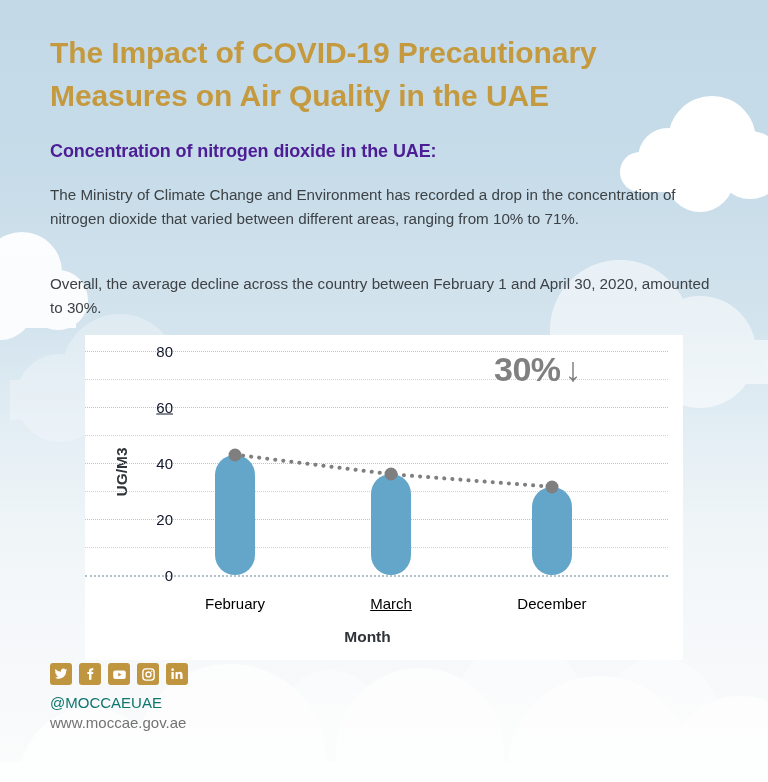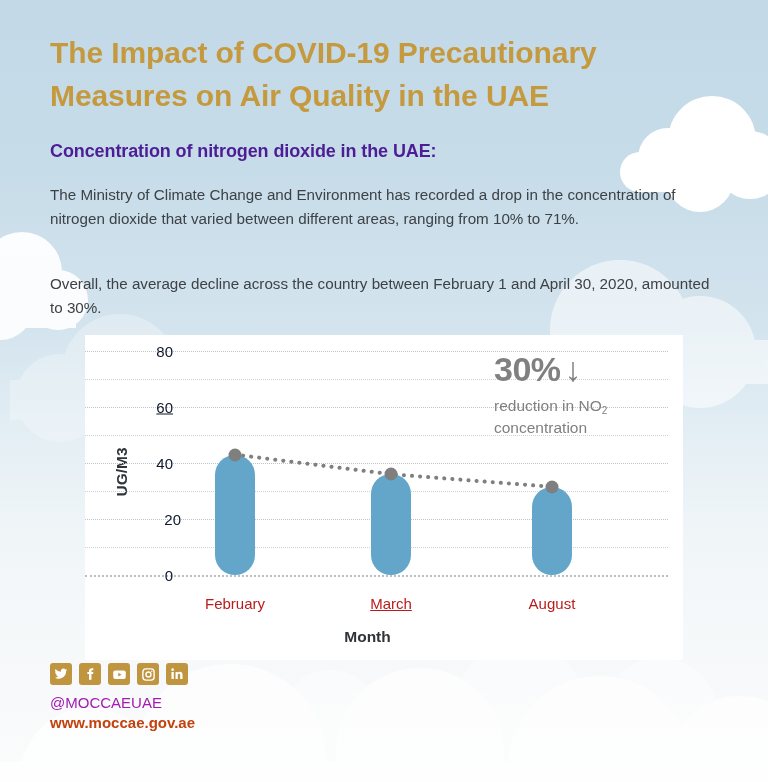--- a/index.html
+++ b/index.html
@@ -70,21 +70,21 @@
     border-radius:20px;
   }
   .dot {
     position:absolute; width:13px; height:13px;
     border-radius:50%; background:#7f7f7f;
     transform:translate(-50%,-50%);
   }
 
   .xtick {
     position:absolute; top:595px; width:120px;
-    text-align:center; font-size:15px; color:#b91c1c;
+    text-align:center; font-size:15px; color:#000000;
     transform:translateX(-50%);
   }
   .xaxis-title {
     position:absolute; top:628px; left:0; width:735px;
     text-align:center; font-size:15.5px; font-weight:bold; color:#2f3438;
   }
 
   .callout { position:absolute; left:494px; top:352px; }
   .callout .big {
     font-size:34px; font-weight:bold; color:#808080;
@@ -97,25 +97,25 @@
   .callout .sub sub { font-size:10px; vertical-align:baseline; position:relative; top:3px; }
 
   
   .social { position:absolute; left:50px; top:663px; display:flex; gap:7px; }
   .social .ico {
     width:22px; height:22px; background:#bf9540;
     border-radius:3px; display:flex; align-items:center; justify-content:center;
   }
   .handle {
     position:absolute; left:50px; top:694px;
-    font-size:15px; color:#a21caf;
+    font-size:15px; color:#0f766e;
   }
   .site {
     position:absolute; left:50px; top:714px;
-    font-size:15px; color:#c2410c;font-weight:bold;
+    font-size:15px; color:#737373;
   }
 </style>
 </head>
 <body>
 
 <svg id="clouds" width="768" height="782" viewBox="0 0 768 782">
   <g fill="#ffffff">
     <circle cx="712" cy="140" r="44"></circle>
     <circle cx="668" cy="158" r="30"></circle>
     <circle cx="750" cy="165" r="34"></circle>
@@ -182,42 +182,38 @@
       <svg width="583" height="224" style="position: absolute; left: 0px; top: 0px;">
         <polyline points="150.0059,103.60000000000001 306.0167,123.2 466.983,135.8" fill="none" stroke="#7f7f7f" stroke-width="4" stroke-dasharray="0.1 8" stroke-linecap="round"></polyline>
       </svg>
       <div class="dot" style="left: 150.006px; top: 103.6px; background: rgb(127, 127, 127);"></div>
       <div class="dot" style="left: 306.017px; top: 123.2px; background: rgb(127, 127, 127);"></div>
       <div class="dot" style="left: 466.983px; top: 135.8px; background: rgb(127, 127, 127);"></div>
     </div>
 
   <div id="yticks">
       <div class="ytick" style="top: 575px; left: 127px; position: absolute;">0</div>
-      <div class="ytick" style="top: 519px; left: 135px; position: absolute;">20</div>
+      <div class="ytick" style="top: 519px; left: 127px; position: absolute;">20</div>
       <div class="ytick" style="top: 463px; left: 127px; position: absolute;">40</div>
       <div class="ytick" style="top: 407px; left: 127px; position: absolute; text-decoration: underline;">60</div>
       <div class="ytick" style="top: 351px; left: 127px; position: absolute;">80</div>
     </div>
   <div id="xticks">
       <div class="xtick" style="left: 235.006px; position: absolute;">February</div>
       <div class="xtick" style="left: 391.017px; position: absolute; text-decoration: underline;">March</div>
-      <div class="xtick" style="left: 551.983px; position: absolute;">August</div>
+      <div class="xtick" style="left: 551.983px; position: absolute;">December</div>
     </div>
 
   <div class="xaxis-title">Month</div>
 
   <div class="callout">
     <div class="big">
       <span>30%</span>
       <span>↓</span>
     </div>
-    <div class="sub">
-      <span>reduction in NO</span><sub>2</sub><br>
-      <span>concentration</span>
-    </div>
   </div>
 
   <div class="social">
     <div class="ico">
       <svg width="14" height="14" viewBox="0 0 24 24" fill="#fff">
           <path d="M23 4.9a9 9 0 01-2.6.7 4.5 4.5 0 002-2.5 9 9 0 01-2.9 1.1A4.5 4.5 0 0011.7 8a12.8 12.8 0 01-9.3-4.7 4.5 4.5 0 001.4 6 4.4 4.4 0 01-2-.6 4.5 4.5 0 003.6 4.4 4.5 4.5 0 01-2 .1 4.5 4.5 0 004.2 3.1A9 9 0 011 18.2a12.7 12.7 0 006.9 2c8.3 0 12.9-6.9 12.9-12.9v-.6A9.2 9.2 0 0023 4.9z"></path>
         </svg>
     </div>
     <div class="ico">
       <svg width="14" height="14" viewBox="0 0 24 24" fill="#fff">

